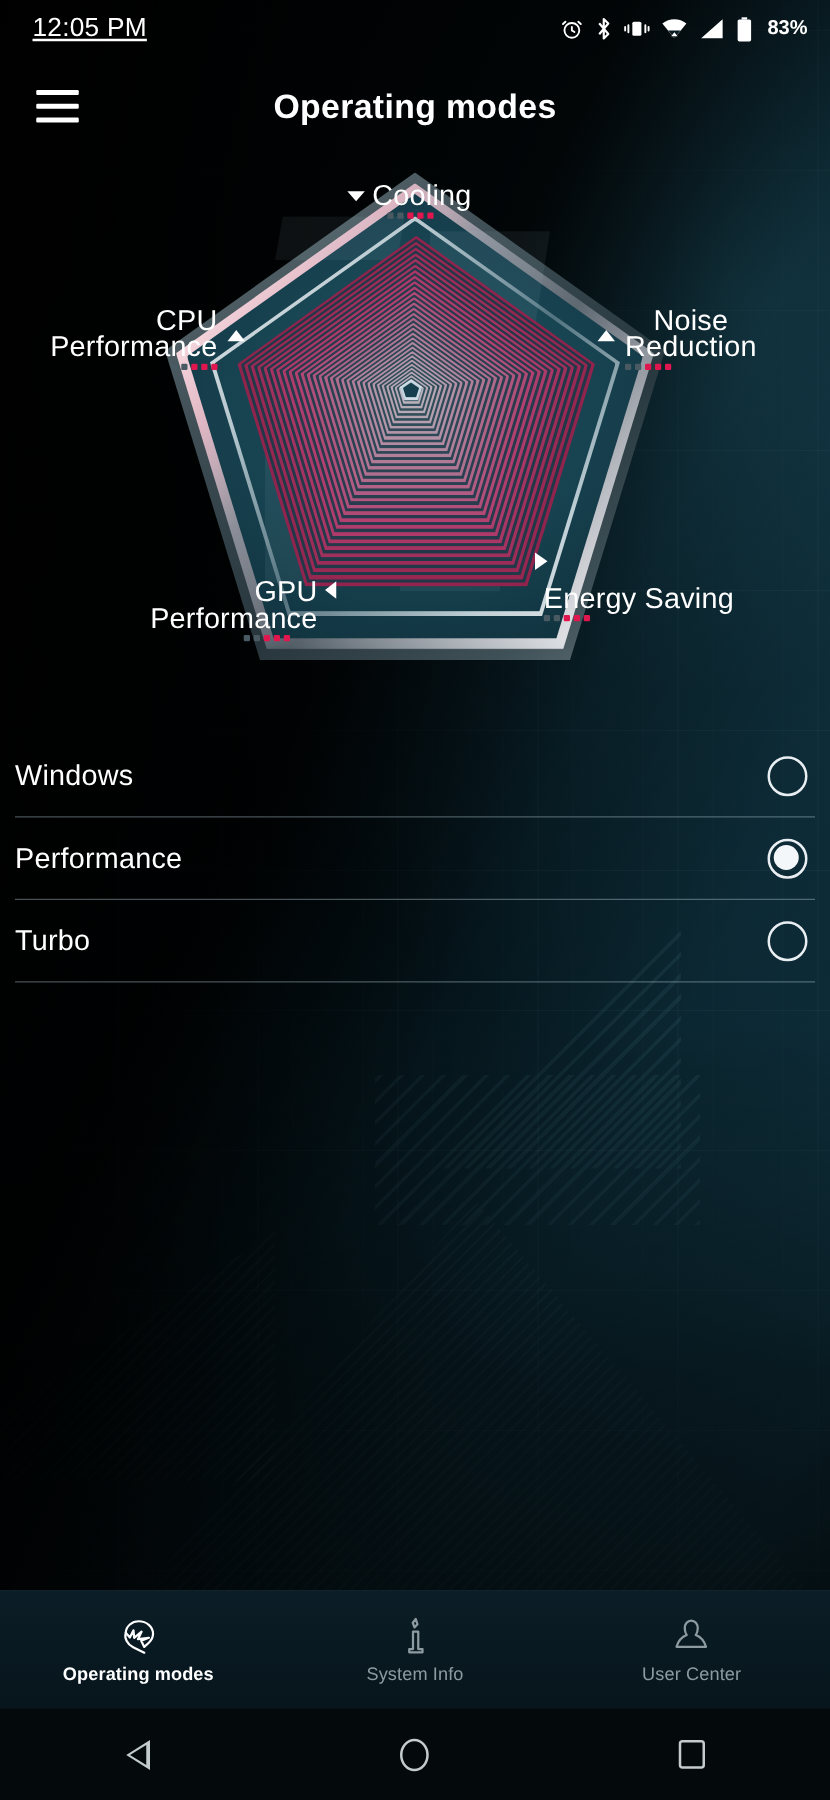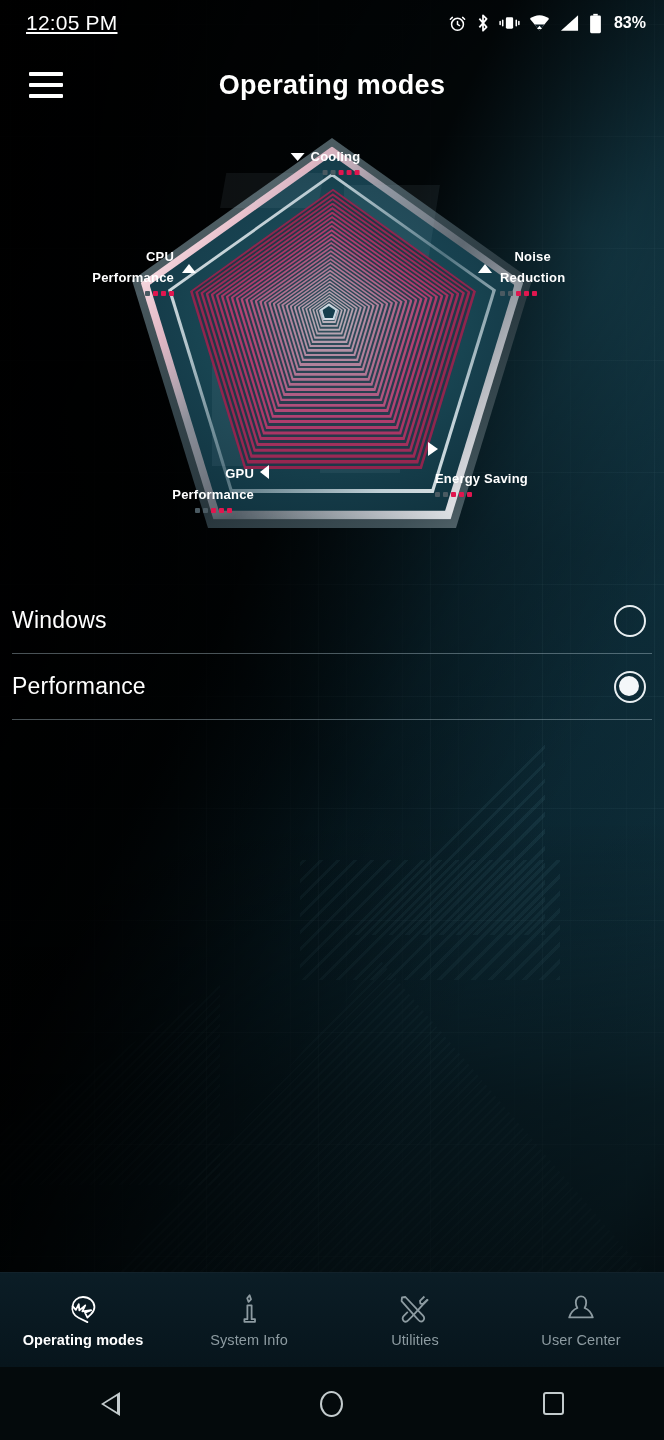--- a/index.html
+++ b/index.html
@@ -161,22 +161,22 @@
     clip-path:polygon(50% 0%, 100% 36.5%, 81% 100%, 19% 100%, 0% 36.5%);
     background:#163f4d;
   }
   .facet{
     position:absolute; background:rgba(190,215,225,0.07);
     pointer-events:none;
   }
 
   
   .axis-label{
-    position:absolute; color:#fff; font-size:13px; line-height:21px;
-    font-weight:700; letter-spacing:.2px; z-index:30; white-space:nowrap;
+    position:absolute; color:#fff; font-size:23px; line-height:21px;
+    font-weight:400; letter-spacing:.2px; z-index:30; white-space:nowrap;
   }
   .axis-label .lbl-lines{ display:block; }
   .axis-label .tri{
     position:absolute; width:0; height:0; font-size:0; line-height:0;
   }
   .dots{ display:flex; gap:3px; margin-top:3px; }
   .dots i{ display:block; width:5px; height:5px; border-radius:1px; }
   .dot-off{ background:#4a5a62; }
   .dot-on{ background:#e0164f; }
 
@@ -467,50 +467,44 @@
 
   <div class="mode-list">
     <div class="mode-row">
       <span class="mode-label">Windows</span>
       <span class="radio"></span>
     </div>
     <div class="mode-row">
       <span class="mode-label">Performance</span>
       <span class="radio checked"></span>
     </div>
+    <div class="mode-row">
+      <span class="mode-label">Turbo</span>
+      <span class="radio"></span>
+    </div>
   </div>
 
   <div class="bottomnav">
     <div class="navitem active">
       <span class="nav-ico">
         <svg width="32" height="30" viewBox="0 0 34 32" fill="none">
           <path d="M17 3.2c6.6 0 12.2 4.6 12.2 10.7 0 3.2-1.5 5.6-3.6 7.6l-3.9 3.6-2.6-5.2 6.6-2.6-9.4 1.2 3.1-6.4-6.3 5.3-.6-6.5-3.1 6.1-3.5-4.1c.4-5.6 5.3-9.7 11.1-9.7Z" stroke="#fff" stroke-width="1.9" stroke-linejoin="round"></path>
           <path d="M5.9 13.2C4.5 17.6 7.3 23 12.2 25.4l9.5 4.6" stroke="#fff" stroke-width="1.9" stroke-linecap="round"></path>
         </svg>
       </span>
       <span class="nav-txt">Operating modes</span>
     </div>
     <div class="navitem">
       <span class="nav-ico">
         <svg width="18" height="32" viewBox="0 0 18 32" fill="none">
           <path d="M9.6 2.2 11 6.4 8.6 8.9 7.2 5.2Z" stroke="#8d9ba1" stroke-width="1.8" stroke-linejoin="round"></path>
           <path d="M11.6 12.3H7.4v13.9H4.4v2.6h10.6v-2.6h-3.4Z" stroke="#8d9ba1" stroke-width="1.8" stroke-linejoin="round"></path>
         </svg>
       </span>
       <span class="nav-txt">System Info</span>
-    </div>
-    <div class="navitem">
-      <span class="nav-ico">
-        <svg width="32" height="30" viewBox="0 0 32 30" fill="none">
-          <path d="M3 3.4 6.4 3l15.2 16.1 2.4 2.6c1.6 1.7 1.5 3.7.2 4.9-1.3 1.2-3.3 1-4.8-.6L17 23.4 2.6 7.2Z" stroke="#8d9ba1" stroke-width="1.8" stroke-linejoin="round"></path>
-          <path d="M28.4 2.6 24 7l-2.6-.3-.4-2.8 4.4-4.4" stroke="#8d9ba1" stroke-width="1.8" stroke-linejoin="round" transform="translate(0,3)"></path>
-          <path d="M29.1 5.4 23.7 10.8 13.2 22.4 9.4 26.2c-1.5 1.6-3.5 1.8-4.8.6-1.3-1.2-1.4-3.2.2-4.9l4-4" stroke="#8d9ba1" stroke-width="1.8" stroke-linejoin="round"></path>
-        </svg>
-      </span>
-      <span class="nav-txt">Utilities</span>
     </div>
     <div class="navitem">
       <span class="nav-ico">
         <svg width="30" height="30" viewBox="0 0 30 30" fill="none">
           <path d="M15 2.4c3 0 5.2 2.6 5.2 6.1 0 2.3-.8 4.3-1.6 5.5 3.3 1.2 6.6 4.2 8.2 9.4H3.2c1.6-5.2 4.9-8.2 8.2-9.4-.8-1.2-1.6-3.2-1.6-5.5 0-3.5 2.2-6.1 5.2-6.1Z" stroke="#8d9ba1" stroke-width="1.8" stroke-linejoin="round"></path>
         </svg>
       </span>
       <span class="nav-txt">User Center</span>
     </div>
   </div>

